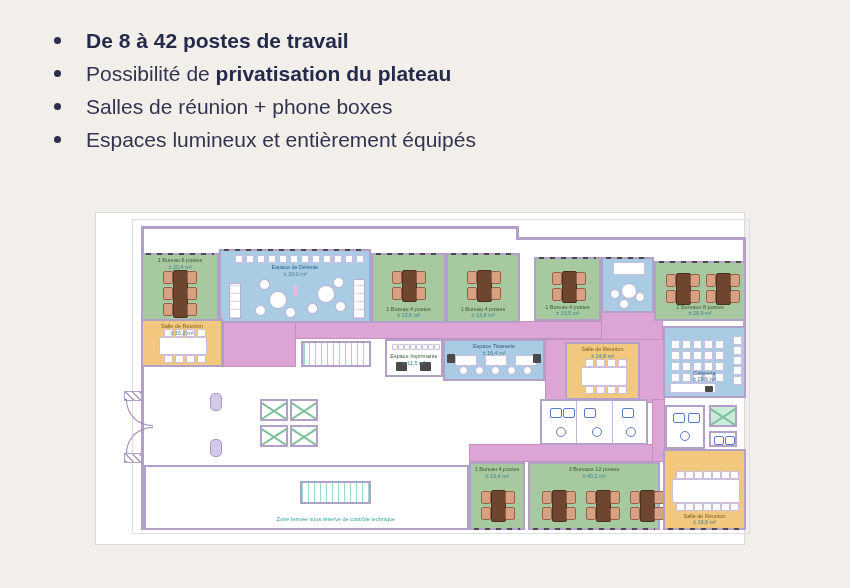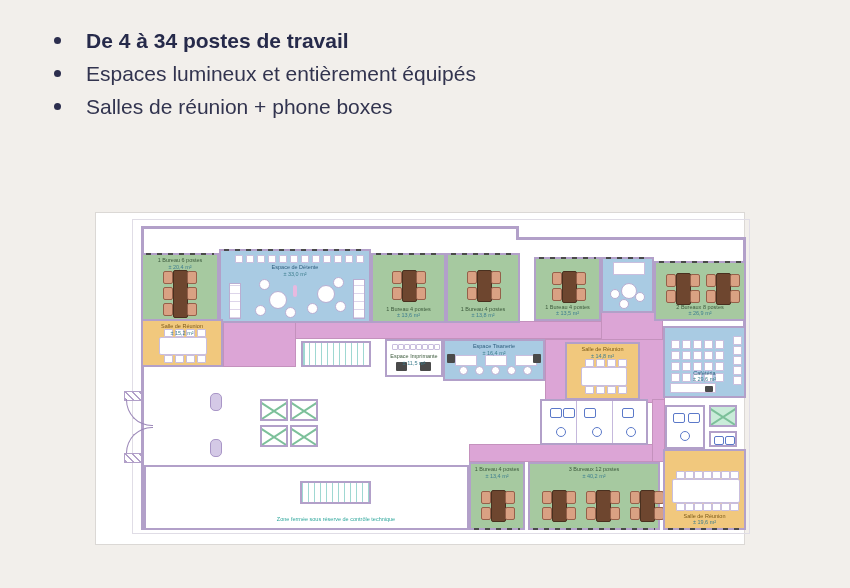--- a/index.html
+++ b/index.html
@@ -83,23 +83,24 @@
   .hatch{position:absolute;background:repeating-linear-gradient(45deg,#b2a0c9 0 2px,#fff 2px 5px);
     border:1px solid #b2a0c9;}
 
   .note{position:absolute;left:140px;top:303px;width:200px;text-align:center;font-size:5.5px;
     color:var(--note_teal,#2fa79c);}
 </style>
 </head>
 <body style="background: rgb(242, 239, 235);">
 
 <ul class="bullets" id="bullets">
-    <li><span class="b">De 4 à 34 postes de travail</span></li>
+    <li><span class="b">De 8 à 42 postes de travail</span></li>
+    <li><span>Possibilité de </span><span class="b">privatisation du plateau</span></li>
+    <li><span>Salles de réunion + phone boxes</span></li>
     <li><span>Espaces lumineux et entièrement équipés</span></li>
-    <li><span>Salles de réunion + phone boxes</span></li>
   </ul>
 
 <div class="plan-card">
   <div class="parcel"></div>
 
   <div class="wall" style="left:45px;top:13px;width:378px;height:3px"></div>
   <div class="wall" style="left:420px;top:13px;width:3px;height:14px"></div>
   <div class="wall" style="left:420px;top:24px;width:230px;height:3px"></div>
   <div class="wall" style="left:45px;top:13px;width:3px;height:304px"></div>
   <div class="wall" style="left:647px;top:24px;width:3px;height:90px"></div>

